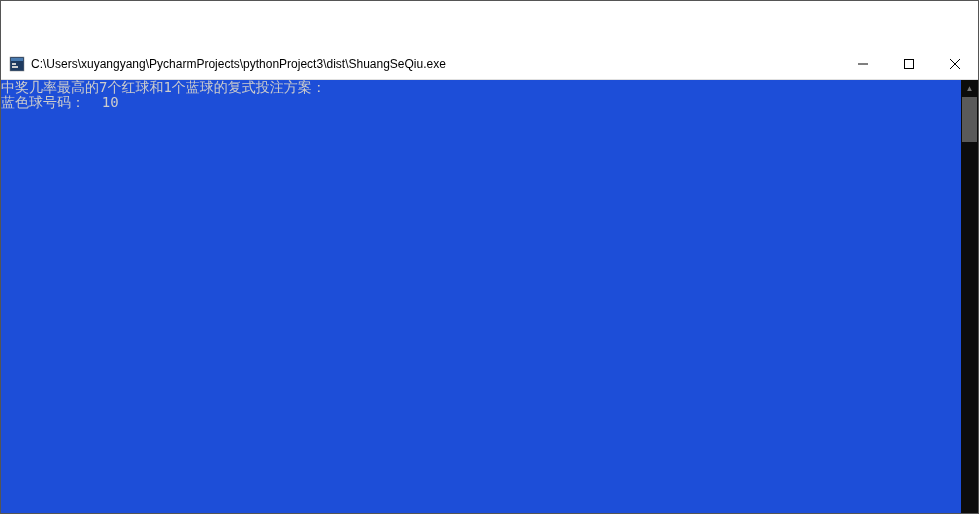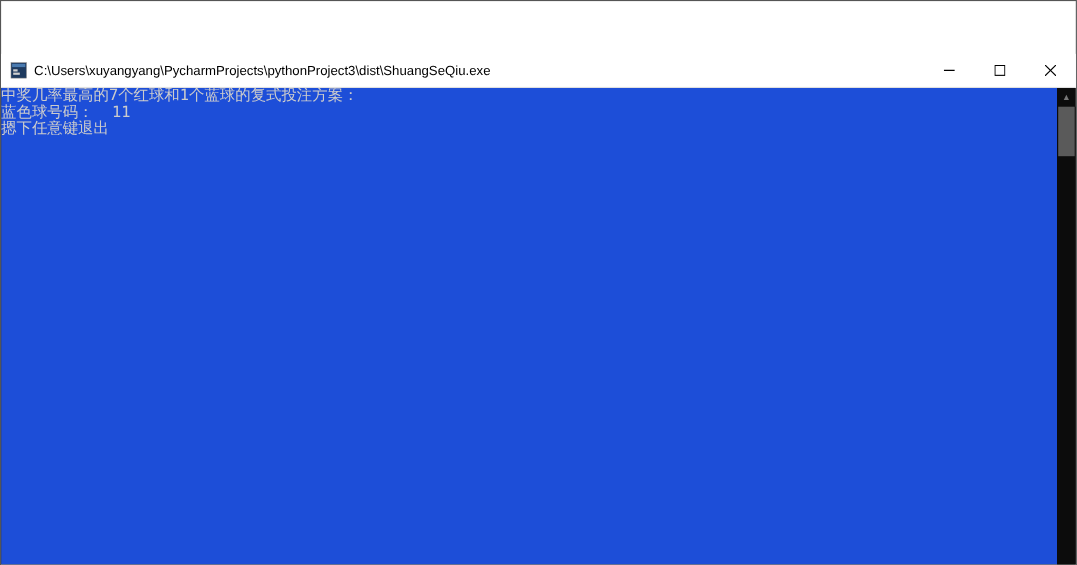--- a/index.html
+++ b/index.html
@@ -149,21 +149,21 @@
       </div>
       <div class="titlebar-btn close">
         <svg viewBox="0 0 10 10">
           <line x1="0" y1="0" x2="10" y2="10" stroke="#000" stroke-width="1"></line>
           <line x1="10" y1="0" x2="0" y2="10" stroke="#000" stroke-width="1"></line>
         </svg>
       </div>
     </div>
   </div>
   <div class="console-container">
-    <div class="console"><span class="console-line">中奖几率最高的7个红球和1个蓝球的复式投注方案：</span><span class="console-line">蓝色球号码：  11</span><span class="console-line">摁下任意键退出</span></div>
+    <div class="console"><span class="console-line">中奖几率最高的7个红球和1个蓝球的复式投注方案：</span><span class="console-line">蓝色球号码：  10</span></div>
     <div class="scrollbar">
       <div class="scrollbar-arrow up">▲</div>
       <div class="scrollbar-track">
         <div class="scrollbar-thumb"></div>
       </div>
       <div class="scrollbar-arrow down">▼</div>
     </div>
   </div>
 </div>
 

